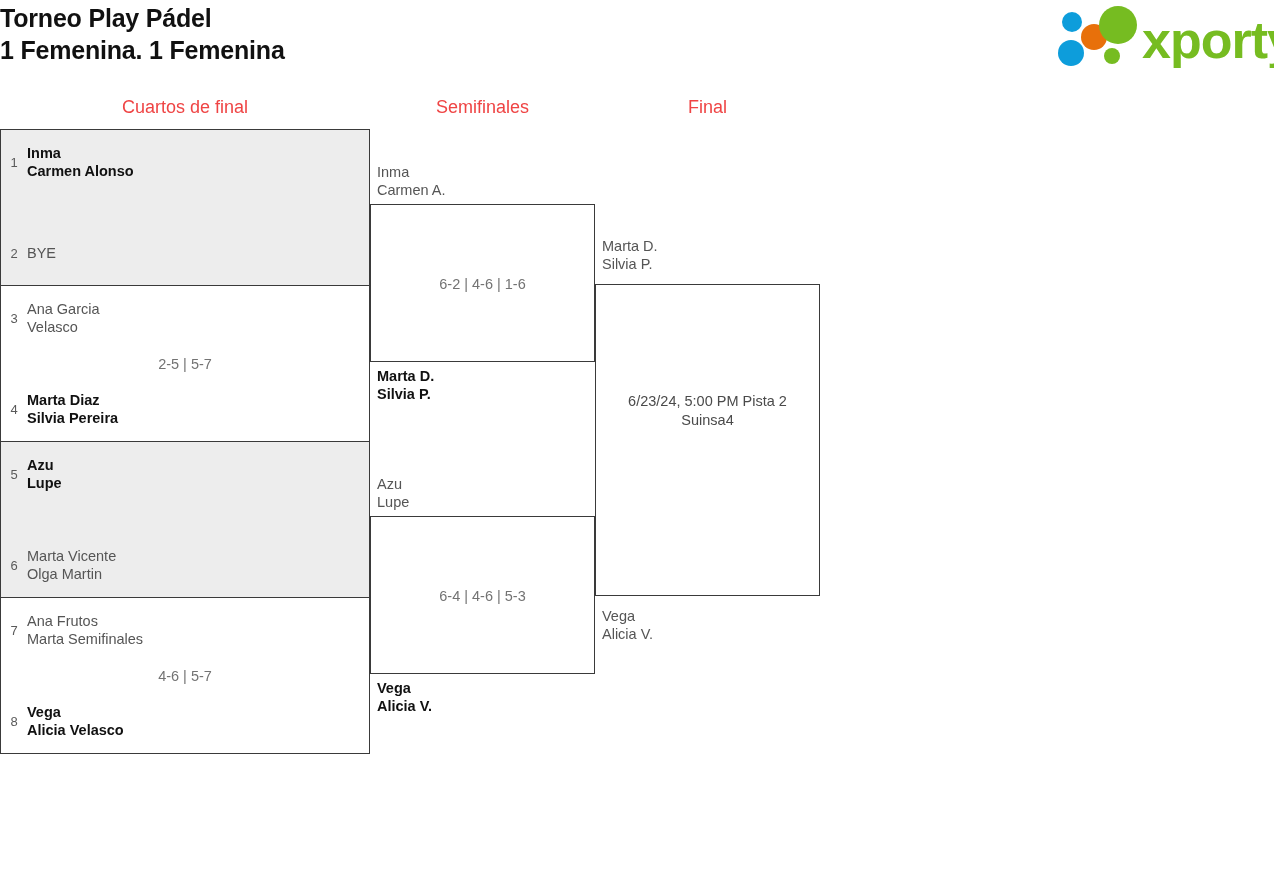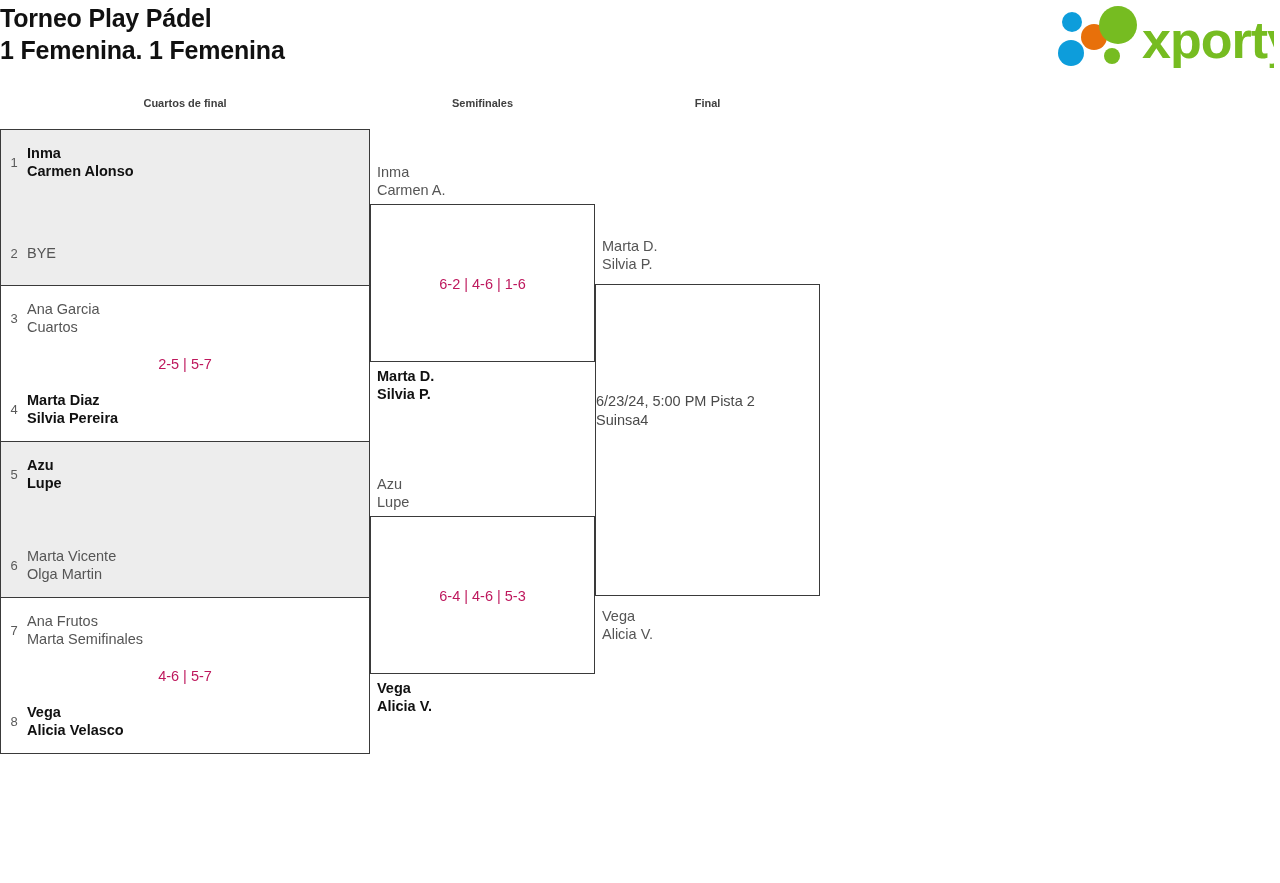--- a/index.html
+++ b/index.html
@@ -37,23 +37,23 @@
   .logo {
     position: absolute;
     right: 6px; top: 6px;
     width: 224px; height: 62px;
   }
   .logo svg { display:block; }
 
   
   .round-head {
     position: absolute;
-    font-size: 11px;
-    font-weight: bold;
-    color: #404040;
+    font-size: 18px;
+    font-weight: normal;
+    color: #ef4444;
     text-align: center;
     white-space: nowrap;
   }
   #rh0 { left: 0px;   top: 97px; width: 370px; }
   #rh1 { left: 370px; top: 97px; width: 225px; }
   #rh2 { left: 595px; top: 97px; width: 225px; text-align: center; }
 
   
   .bracket { position: absolute; left: 0; top: 0; width: 1280px; height: 883px; }
 
@@ -96,26 +96,27 @@
     white-space: nowrap;
   }
   .winner .name { color: #111111; font-weight: bold; }
 
   .score {
     position: absolute;
     left: 0; width: 100%;
     text-align: center;
     font-size: 14.5px;
     line-height: 18px;
-    color: #be185d;
+    color: #737373;
     white-space: nowrap;
   }
   .schedule {
     position: absolute;
     left: 0; width: 100%;
+    text-align: center;
     font-size: 14.5px;
     line-height: 19px;
     color: #4a4a4a;
   }
 
   
   .qf { left: 0px; width: 370px; height: 157px; }
   #qf0 { top: 129px; }
   #qf1 { top: 285px; }
   #qf2 { top: 441px; }
@@ -185,21 +186,21 @@
         <div class="name">BYE</div>
       </div>
     </div>
   </div>
 
   <div class="match qf" id="qf1">
     <div class="slot top">
       <div class="seed">3</div>
       <div class="names">
         <div class="name">Ana Garcia</div>
-        <div class="name">Cuartos</div>
+        <div class="name">Velasco</div>
       </div>
     </div>
     <div class="score">2-5 | 5-7</div>
     <div class="slot bottom winner">
       <div class="seed">4</div>
       <div class="names">
         <div class="name">Marta Diaz</div>
         <div class="name">Silvia Pereira</div>
       </div>
     </div>

